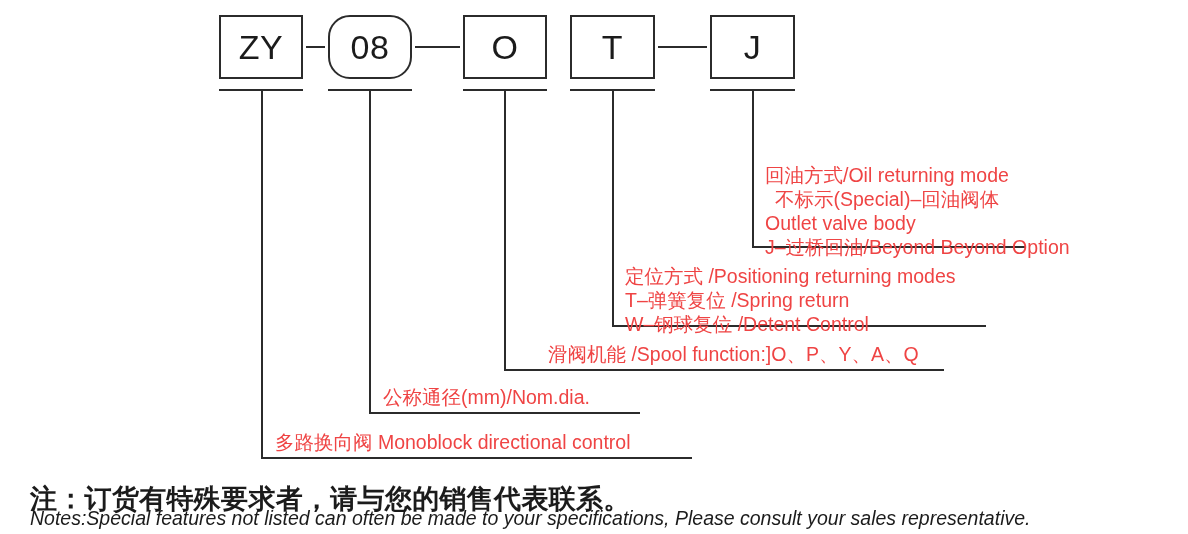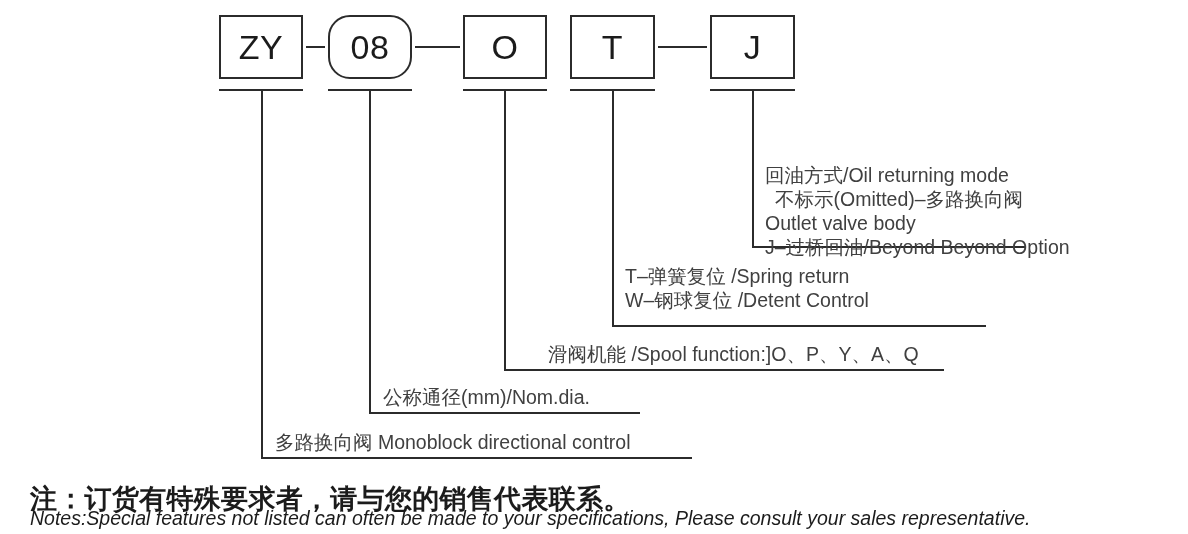--- a/index.html
+++ b/index.html
@@ -50,21 +50,21 @@
     width: 2px;
     background: #2b2b2b;
   }
 
   
   .ann {
     position: absolute;
     font-size: 19.5px;
     line-height: 24px;
     white-space: nowrap;
-    color: #404040;
+    color: #ef4444;
   }
   .ann div { white-space: nowrap; }
   .ann .indent { padding-left: 10px; }
 
   
   .note {
     position: absolute;
     white-space: nowrap;
     color: #1b1b1b;
   }
@@ -107,26 +107,27 @@
   <div class="lead-h" style="left:570px; top:89px; width:85px;"></div>
   <div class="lead-v" style="left:612px; top:89px; height:238px;"></div>
   <div class="lead-h" style="left:612px; top:325px; width:374px;"></div>
 
   <div class="lead-h" style="left:710px; top:89px; width:85px;"></div>
   <div class="lead-v" style="left:752px; top:89px; height:159px;"></div>
   <div class="lead-h" style="left:752px; top:246px; width:274px;"></div>
 
   <div class="ann" style="left:765px; top:163px;">
     <div>回油方式/Oil returning mode</div>
-    <div class="indent">不标示(Omitted)–多路换向阀</div>
+    <div class="indent">不标示(Special)–回油阀体</div>
     <div>Outlet valve body</div>
     <div>J–过桥回油/Beyond Beyond Option</div>
   </div>
 
   <div class="ann" style="left:625px; top:264px;">
+    <div>定位方式 /Positioning returning modes</div>
     <div>T–弹簧复位 /Spring return</div>
     <div>W–钢球复位 /Detent Control</div>
   </div>
 
   <div class="ann" style="left:548px; top:342px;">
     <div>滑阀机能 /Spool function:]O、P、Y、A、Q</div>
   </div>
 
   <div class="ann" style="left:383px; top:385px;">
     <div>公称通径(mm)/Nom.dia.</div>

